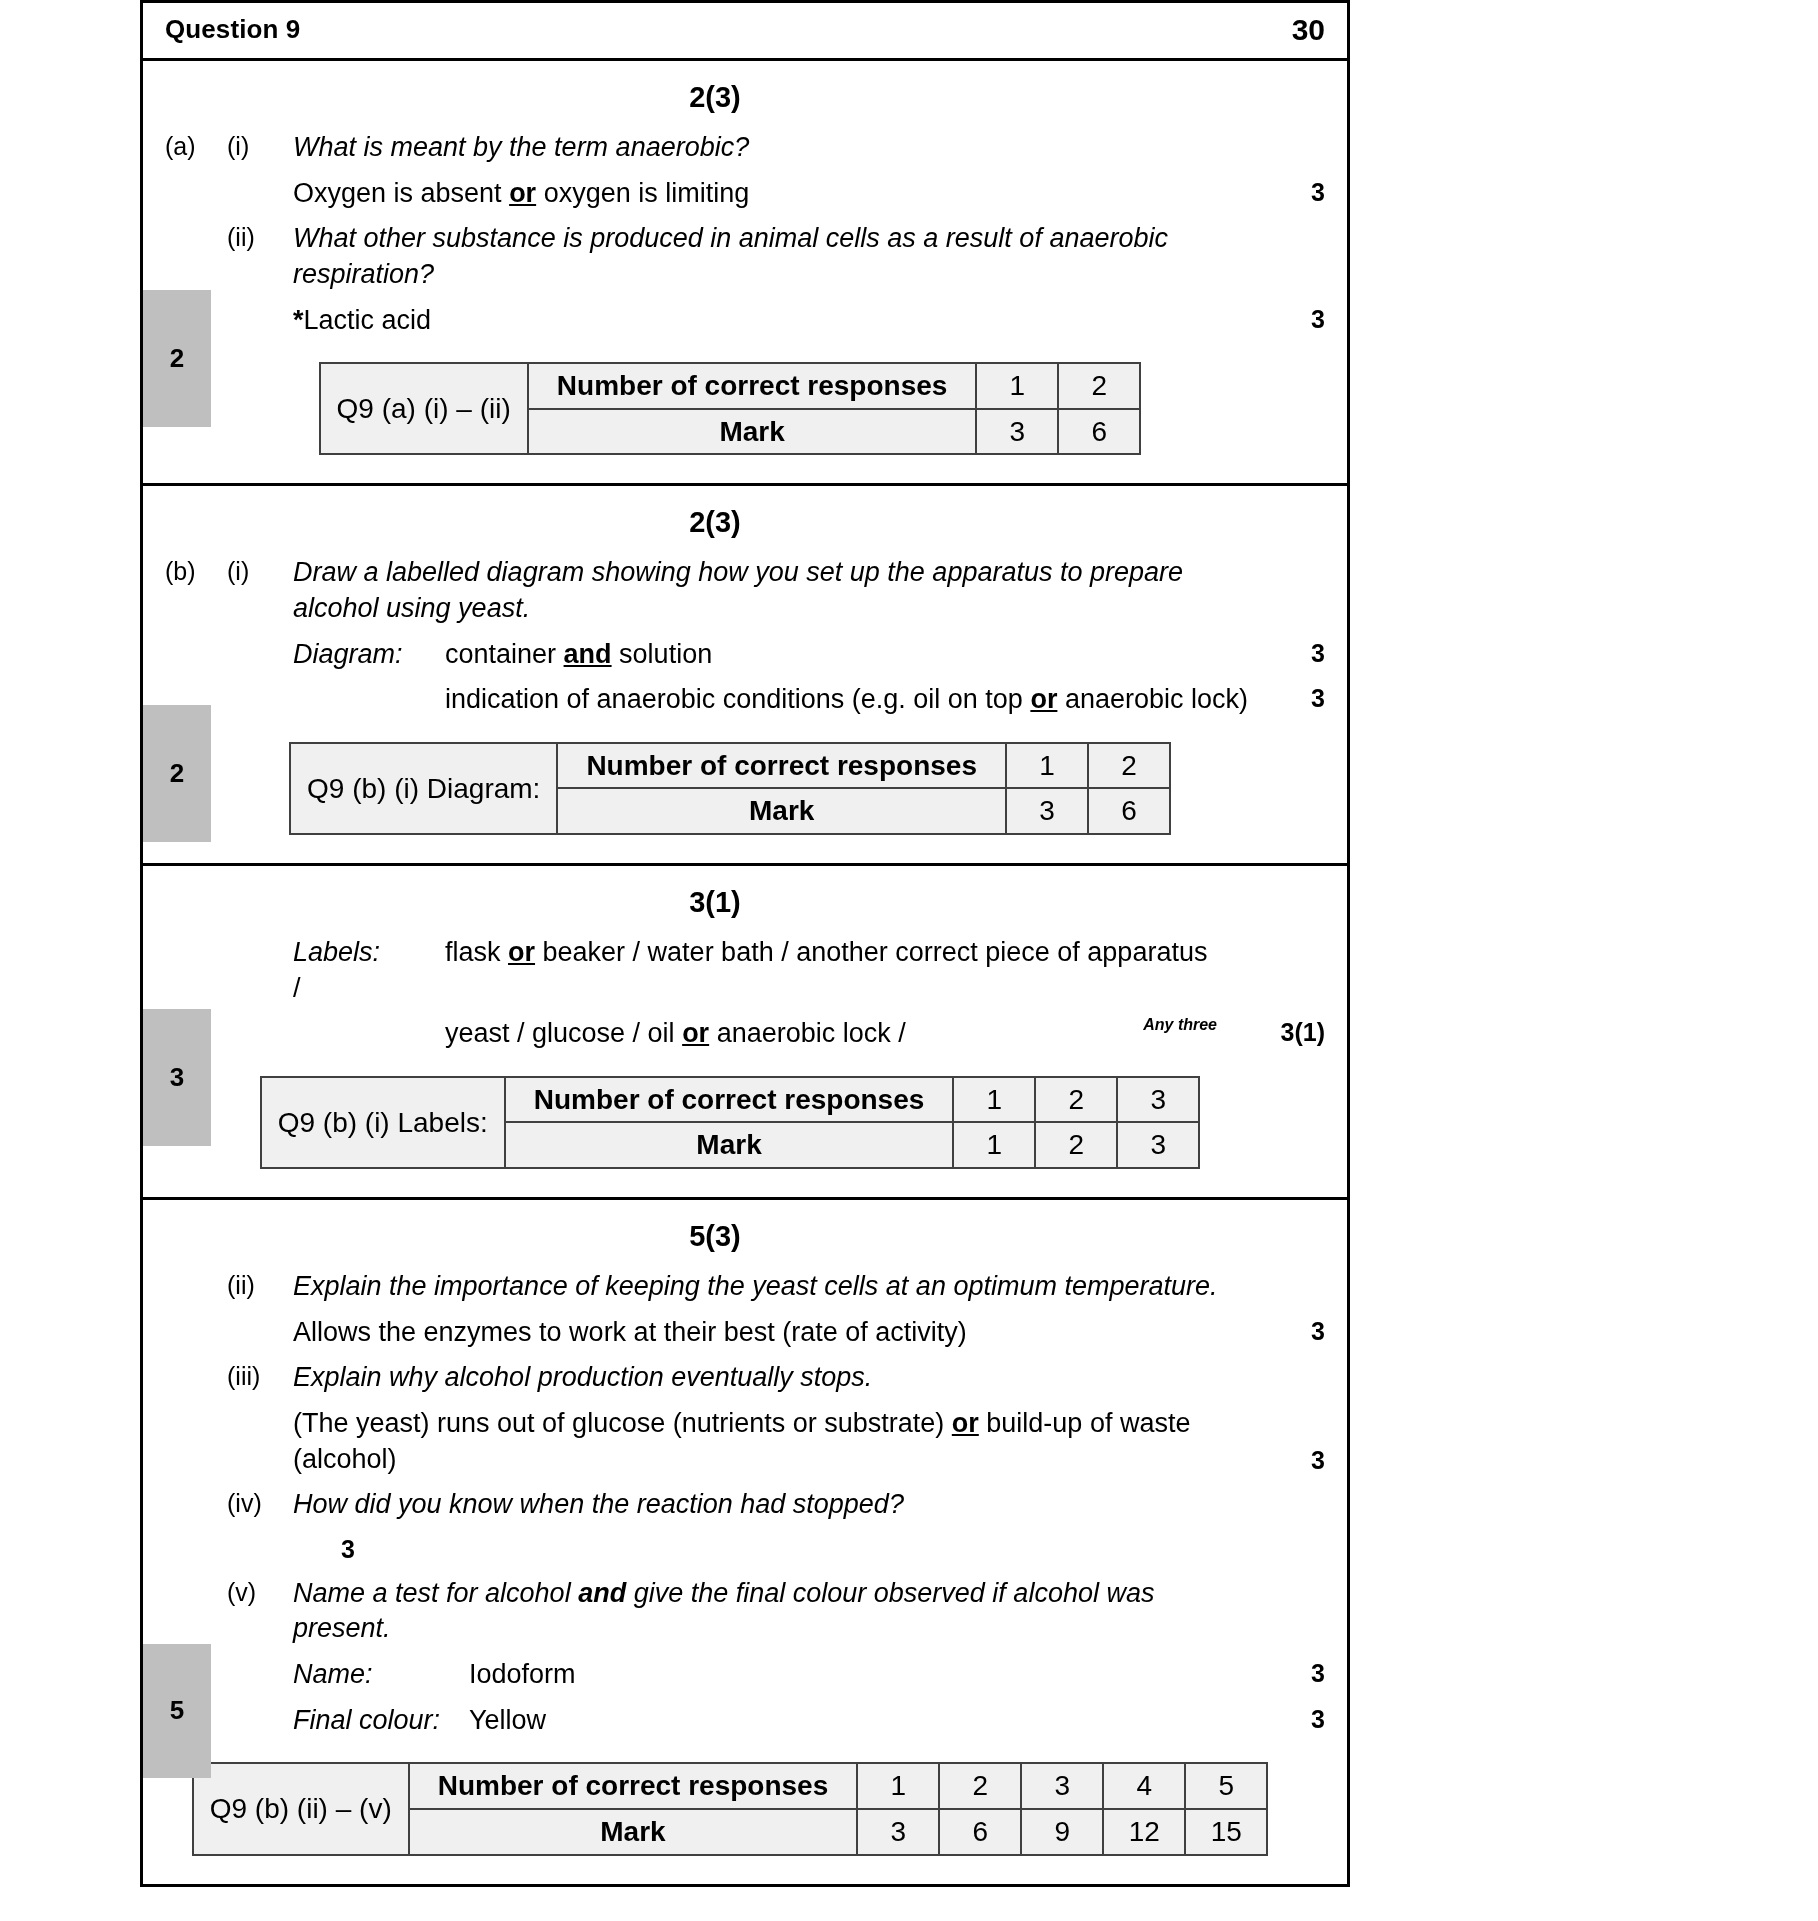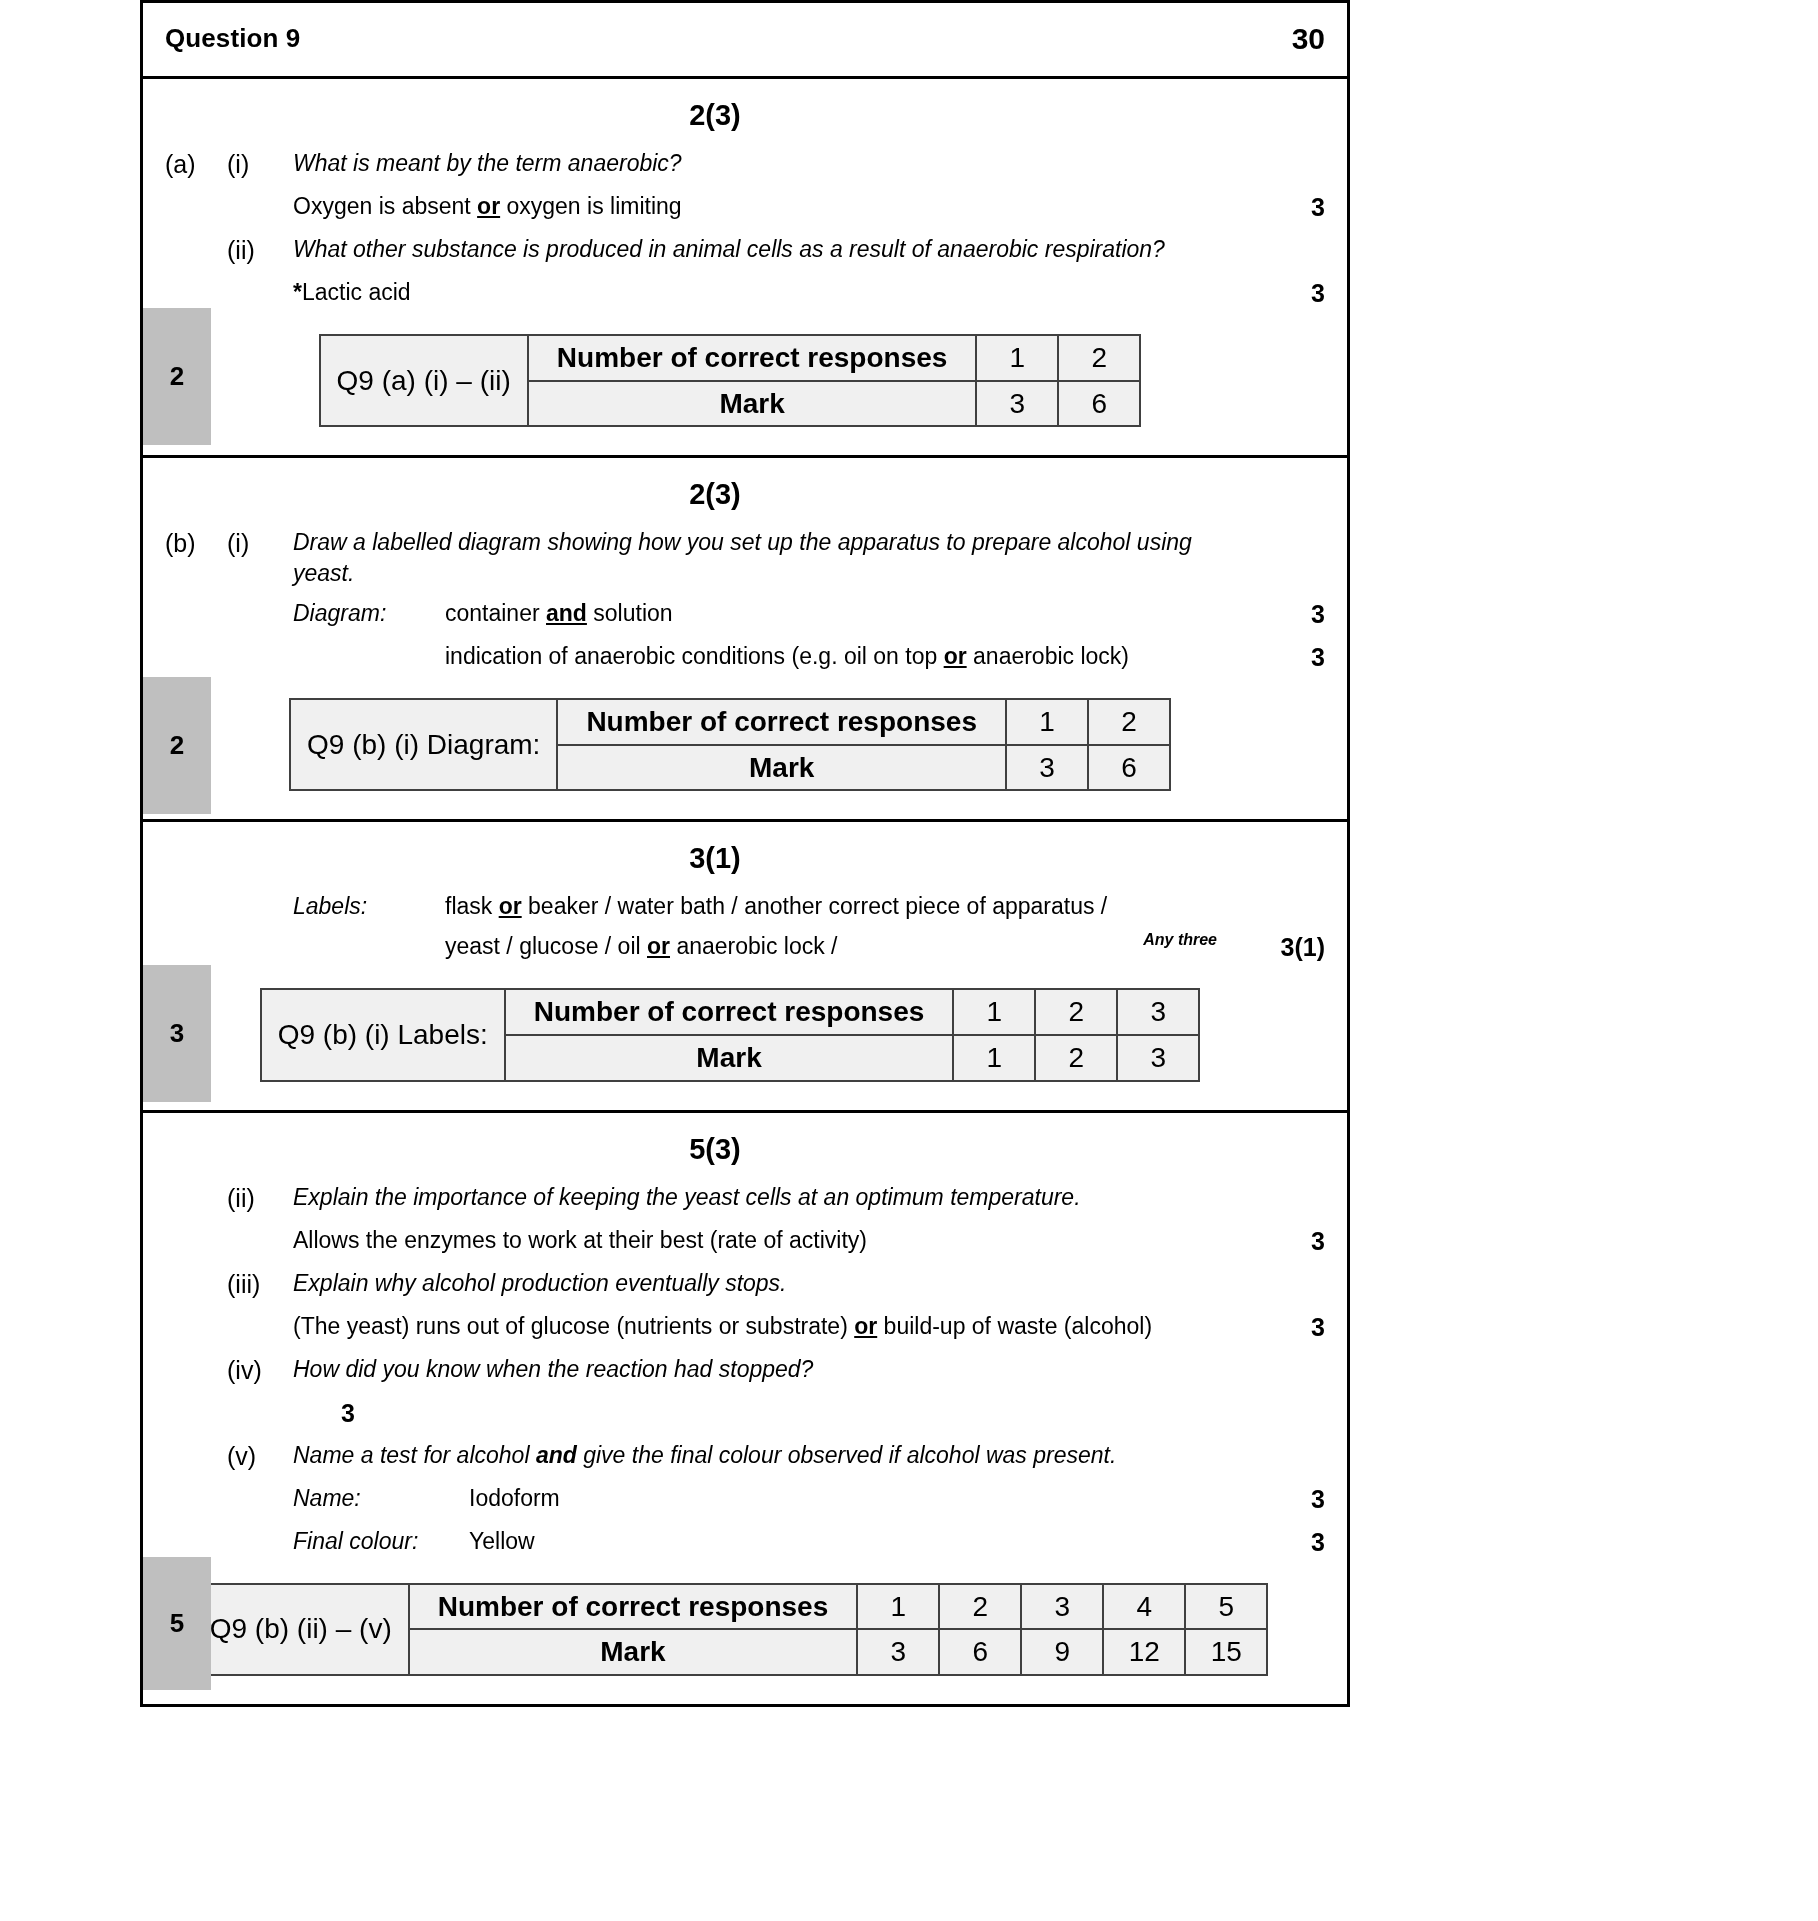--- a/index.html
+++ b/index.html
@@ -25,21 +25,21 @@
     position: relative;
   }
   
   .qheader {
     display: flex;
     align-items: center;
     justify-content: space-between;
     border-bottom: 3px solid #000;
     padding: 10px 22px 12px 22px;
     box-sizing: border-box;
-    height: 76px;
+    height: 58px;
   }
   .qheader .qtitle {
     font-weight: bold;
     font-size: 26px;
     letter-spacing: .1px;
   }
   .qheader .qtotal {
     font-weight: bold;
     font-size: 30px;
   }
@@ -93,21 +93,21 @@
     line-height: 1.32;
   }
   .col-roman {
     width: 66px;
     flex: 0 0 66px;
     font-size: 25px;
     line-height: 1.32;
   }
   .col-text {
     flex: 1 1 auto;
-    font-size: 23px;
+    font-size: 27px;
     line-height: 1.32;
     padding-right: 12px;
   }
   .col-mark {
     width: 62px;
     flex: 0 0 62px;
     text-align: right;
     font-weight: bold;
     font-size: 25px;
     line-height: 1.32;

